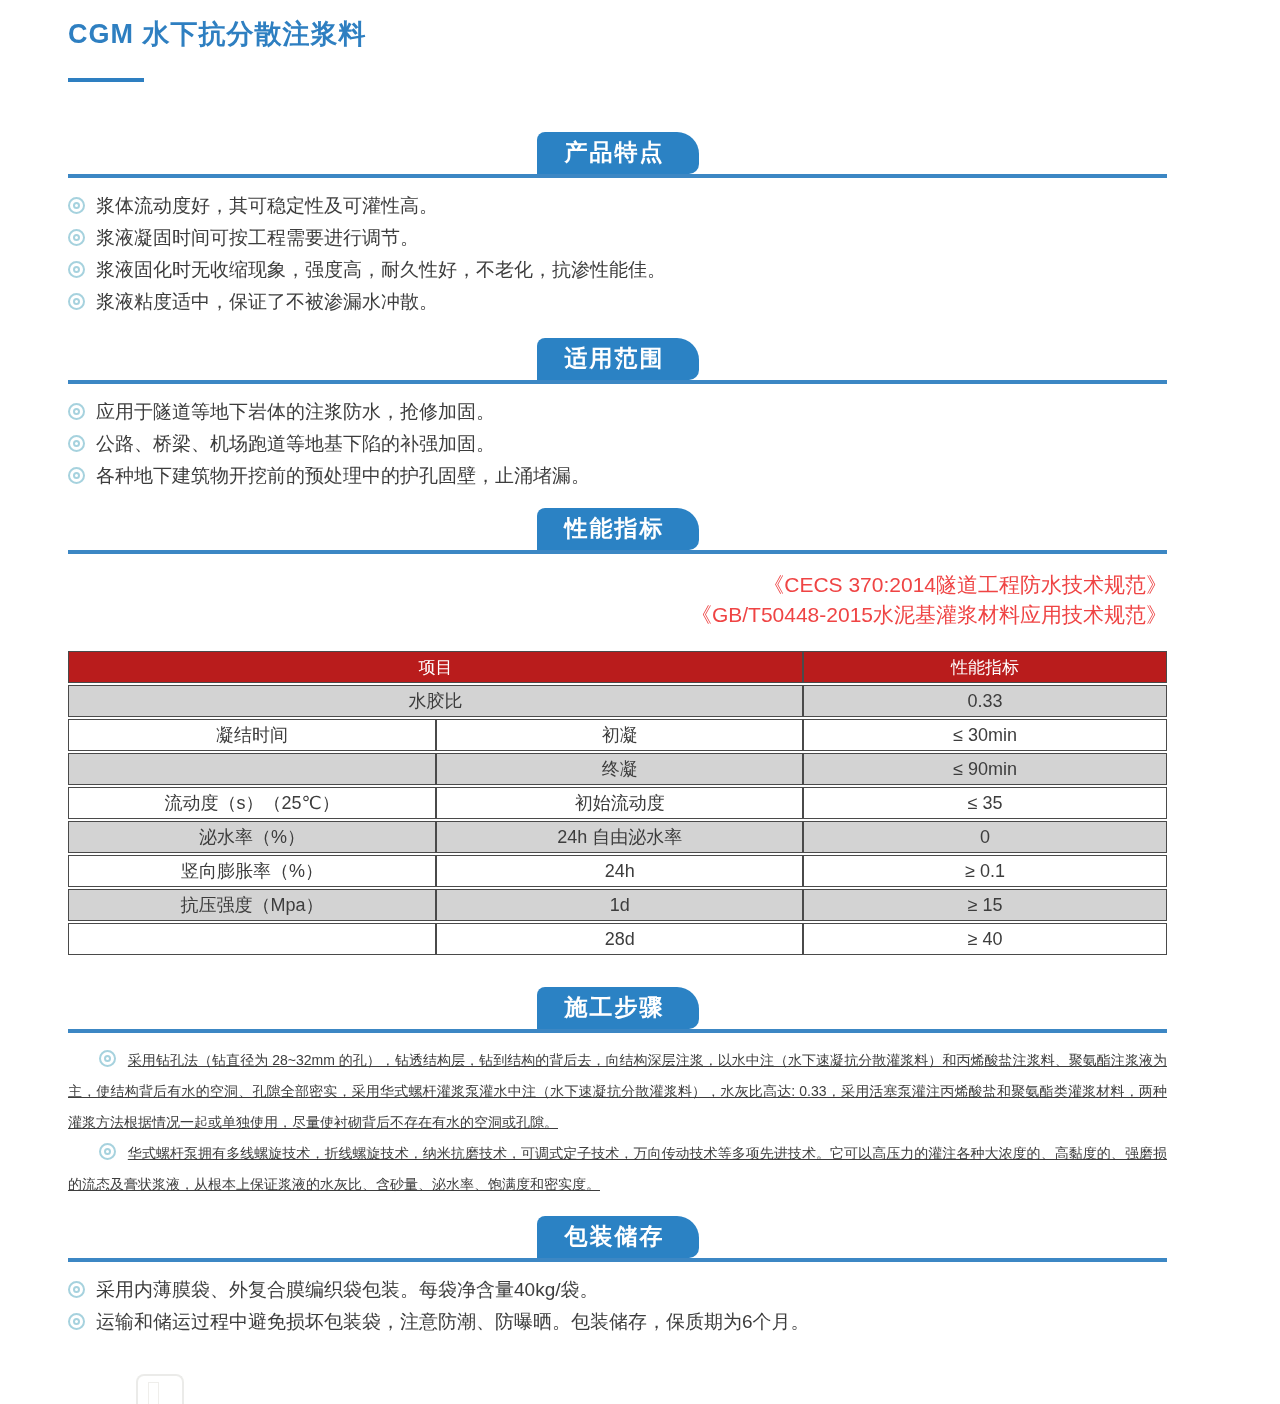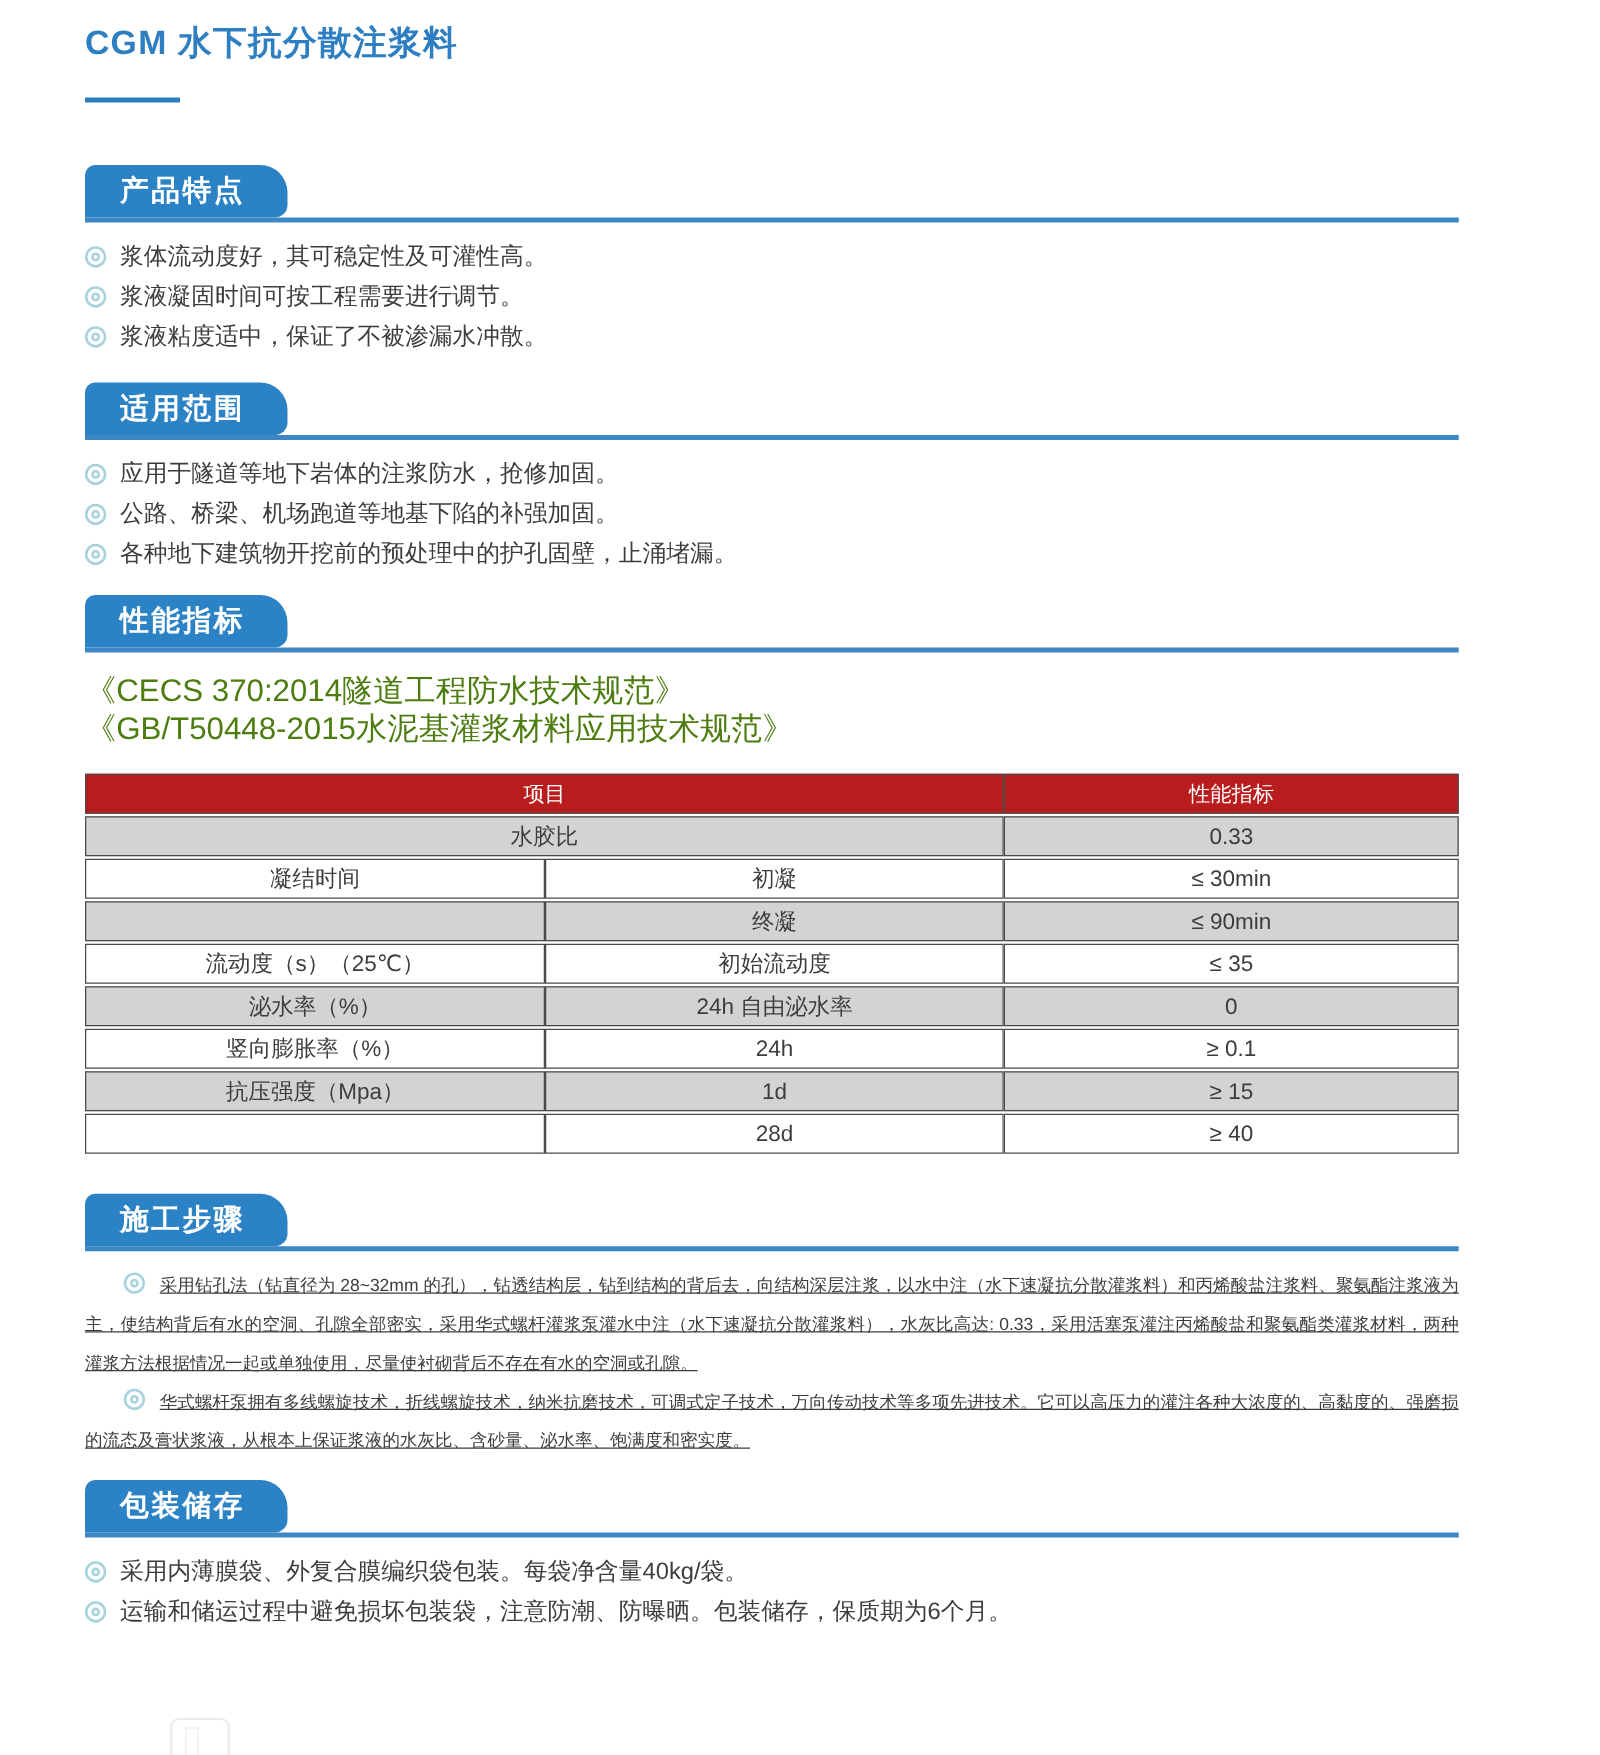--- a/index.html
+++ b/index.html
@@ -12,21 +12,21 @@
     color:#3d3d3d;
     border-radius:20px;
   }
   .content{position:absolute;left:68px;top:0;width:1099px;}
 
   
   .doc-title{margin:16px 0 0 0;font-size:27px;font-weight:bold;color:#2e7fc1;letter-spacing:1px;}
   .title-dash{width:76px;height:4px;background:#2e7fc1;margin-top:26px;}
 
   
-  .sec-head{border-bottom:4px solid #3c87c4;font-size:0;}
+  .sec-head{border-bottom:4px solid #3c87c4;font-size:0;text-align:center;}
   .sec-tab{
     display:inline-block;vertical-align:bottom;
     background:#2b82c4;color:#ffffff;
     font-size:23px;font-weight:bold;letter-spacing:2px;
     line-height:1;padding:9px 34px 10px 28px;
     border-radius:8px 22px 10px 0;
   }
 
   
   .blist{margin:12px 0 0 0;padding:0;list-style:none;}
@@ -36,21 +36,21 @@
     width:17px;height:17px;margin:7px 11px 0 0;
     border:2px solid #a6d2de;border-radius:50%;
     display:flex;align-items:center;justify-content:center;
   }
   .bullet::after{
     content:"";display:block;box-sizing:border-box;
     width:7px;height:7px;border:2px solid #a6d2de;border-radius:50%;
   }
 
   
-  .standards{margin-top:16px;text-align:left;font-size:25px;line-height:30px;color:#4d7c0f;}
+  .standards{margin-top:16px;text-align:right;font-size:21px;line-height:30px;color:#ef4444;}
 
   
   table.perf{
     width:100%;margin-top:19px;
     border-collapse:separate;border-spacing:0 2px;
     font-size:18px;text-align:center;color:#3d3d3d;
   }
   table.perf th, table.perf td{
     border:1px solid #4a4a4a;padding:2px 6px;height:26px;font-weight:normal;
   }
@@ -107,20 +107,24 @@
         <span class="sec-tab">产品特点</span>
       </div>
       <ul class="blist">
         <li>
           <span class="bullet"></span>
           <span>浆体流动度好，其可稳定性及可灌性高。</span>
         </li>
         <li>
           <span class="bullet"></span>
           <span>浆液凝固时间可按工程需要进行调节。</span>
+        </li>
+        <li>
+          <span class="bullet"></span>
+          <span>浆液固化时无收缩现象，强度高，耐久性好，不老化，抗渗性能佳。</span>
         </li>
         <li>
           <span class="bullet"></span>
           <span>浆液粘度适中，保证了不被渗漏水冲散。</span>
         </li>
       </ul>
     </section>
 
     <section class="sec-scope">
       <div class="sec-head">

